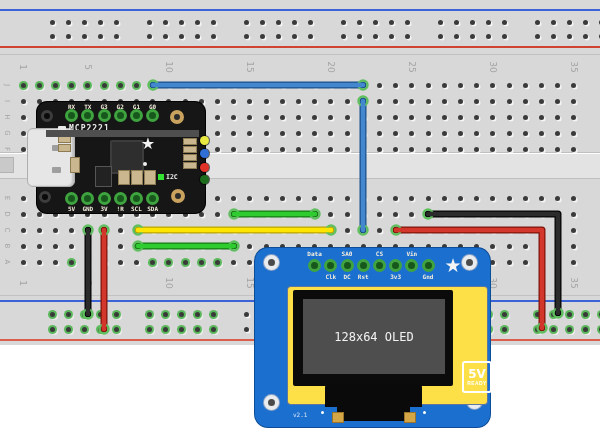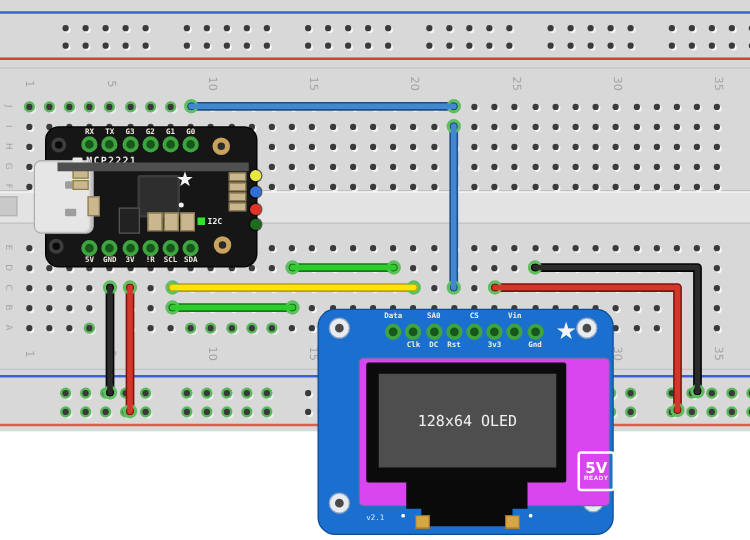--- a/index.html
+++ b/index.html
@@ -22,21 +22,21 @@
   #mcu{left:37px;top:102px;width:168px;height:111px;background:#161616;box-shadow:0 0 0 1px #000;}
   #oled{left:255px;top:248px;width:235px;height:179px;background:#1b70cf;border-radius:13px;box-shadow:0 0 0 1px #0d4c96;}
   .pad{position:absolute;width:7px;height:7px;border-radius:50%;background:#17571c;border:3px solid #3fa43f;}
   .pinlabel{position:absolute;transform:translate(-50%,-50%);color:#f3ecdc;font-weight:bold;
             font-size:6px;font-family:"DejaVu Sans Mono",monospace;letter-spacing:0;white-space:nowrap;}
   .mount{position:absolute;border-radius:50%;}
   .smd{position:absolute;background:#cbb78f;border:1px solid #8d7c52;}
   .star{position:absolute;color:#f4f4f4;transform:translate(-50%,-50%);font-family:"DejaVu Sans",sans-serif;}
   .led{position:absolute;width:9px;height:9px;border-radius:50%;box-shadow:0 0 0 1px rgba(0,0,0,.6);}
   
-  #screenframe{position:absolute;left:33px;top:39px;width:199px;height:117px;background:#d946ef;border-radius:3px;box-shadow:0 0 0 1px #5f77a0;}
+  #screenframe{position:absolute;left:33px;top:39px;width:199px;height:117px;background:#fde047;border-radius:3px;box-shadow:0 0 0 1px #5f77a0;}
   #screenblack{position:absolute;left:5px;top:3px;width:160px;height:96px;background:#0b0b0b;border-radius:2px;}
   #screenactive{position:absolute;left:10px;top:9px;width:142px;height:75px;background:#4e4e4e;
                 display:flex;align-items:center;justify-content:center;color:#f2f2f2;
                 font-family:"DejaVu Sans Mono",monospace;font-size:12px;}
   #flex1{position:absolute;left:70px;top:137px;width:97px;height:22px;background:#0a0a0a;border-radius:2px 2px 0 0;}
   #flex2{position:absolute;left:82px;top:155px;width:73px;height:18px;background:#0a0a0a;}
   .goldtab{position:absolute;width:10px;height:9px;background:#d4a646;border:1px solid #9a742a;}
   .fdot{position:absolute;width:3px;height:3px;border-radius:50%;background:#fff;}
   #badge{position:absolute;left:207px;top:113px;width:26px;height:28px;border:2px solid #fff;border-radius:3px;
          display:flex;flex-direction:column;align-items:center;justify-content:center;color:#fff;}

